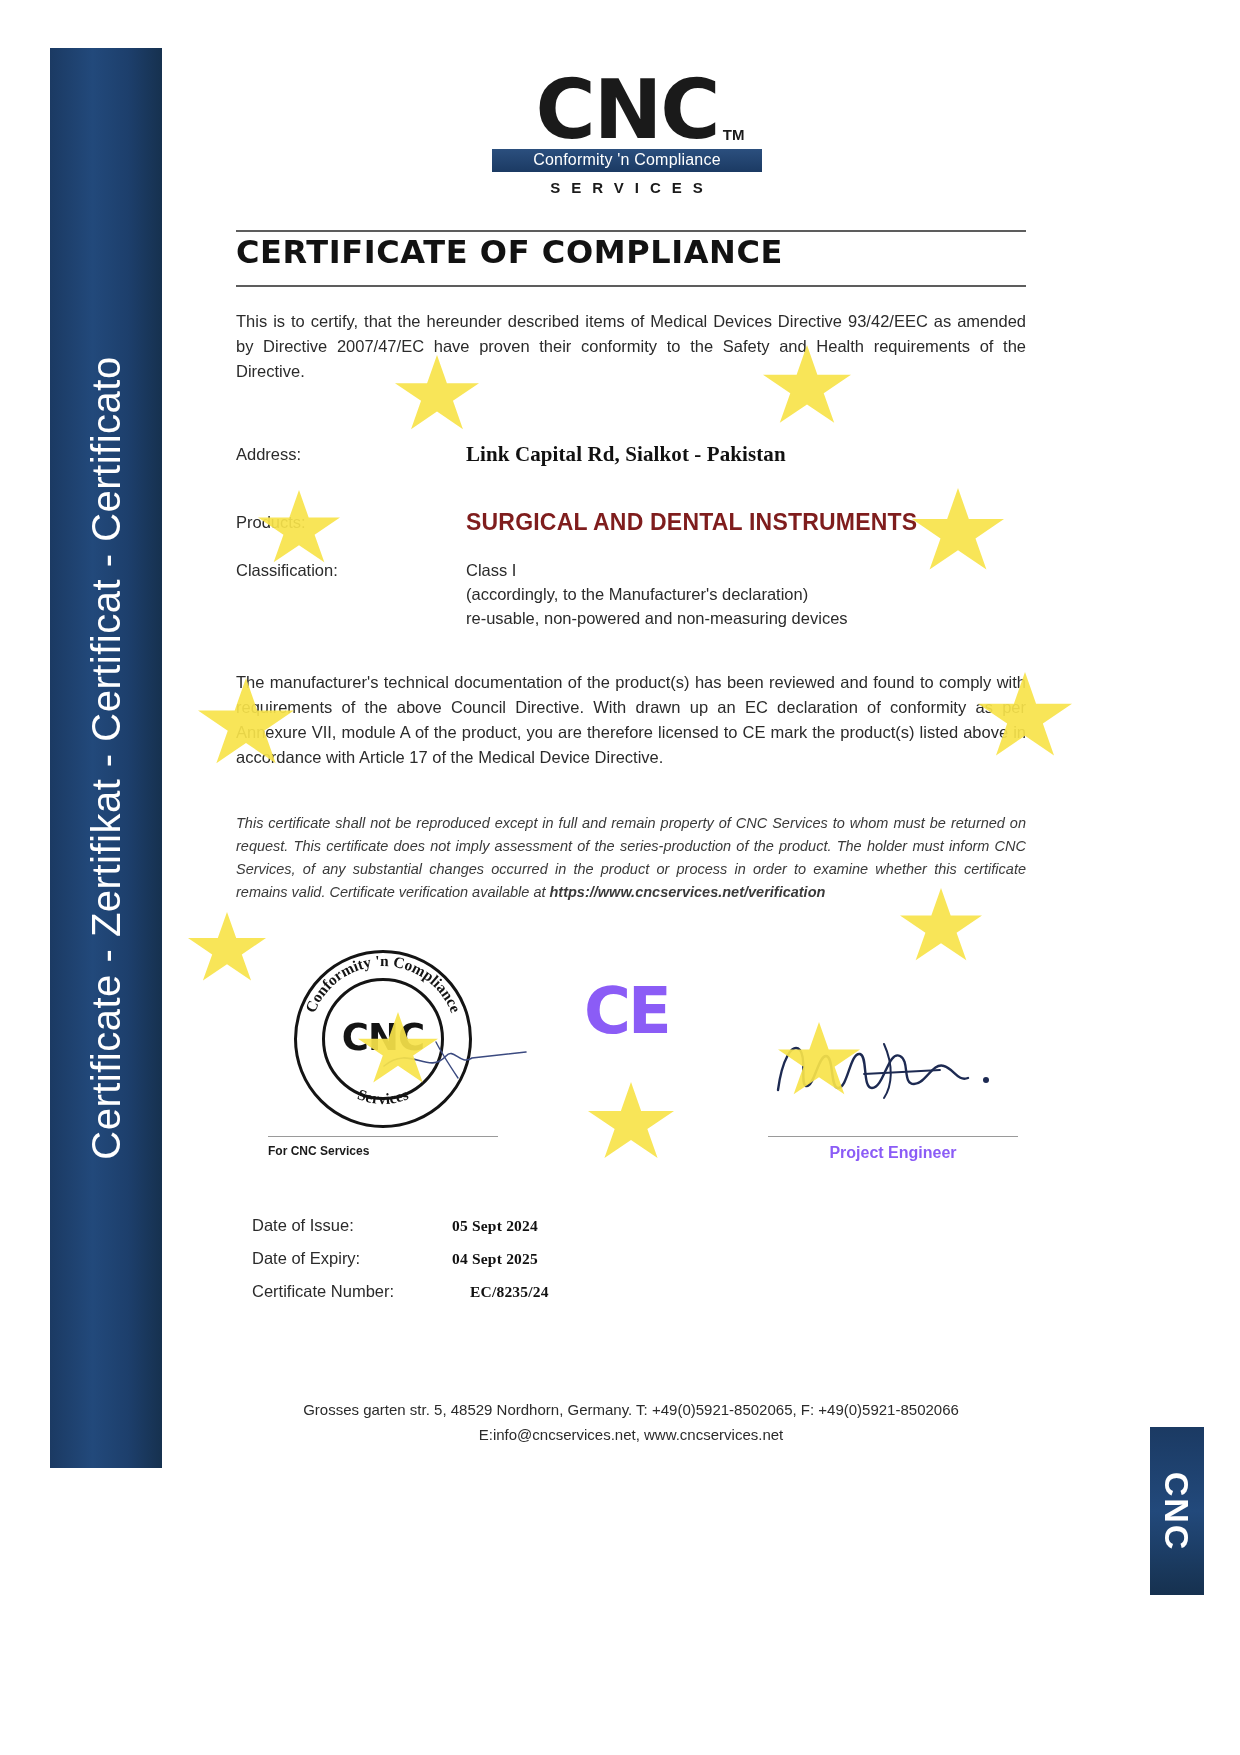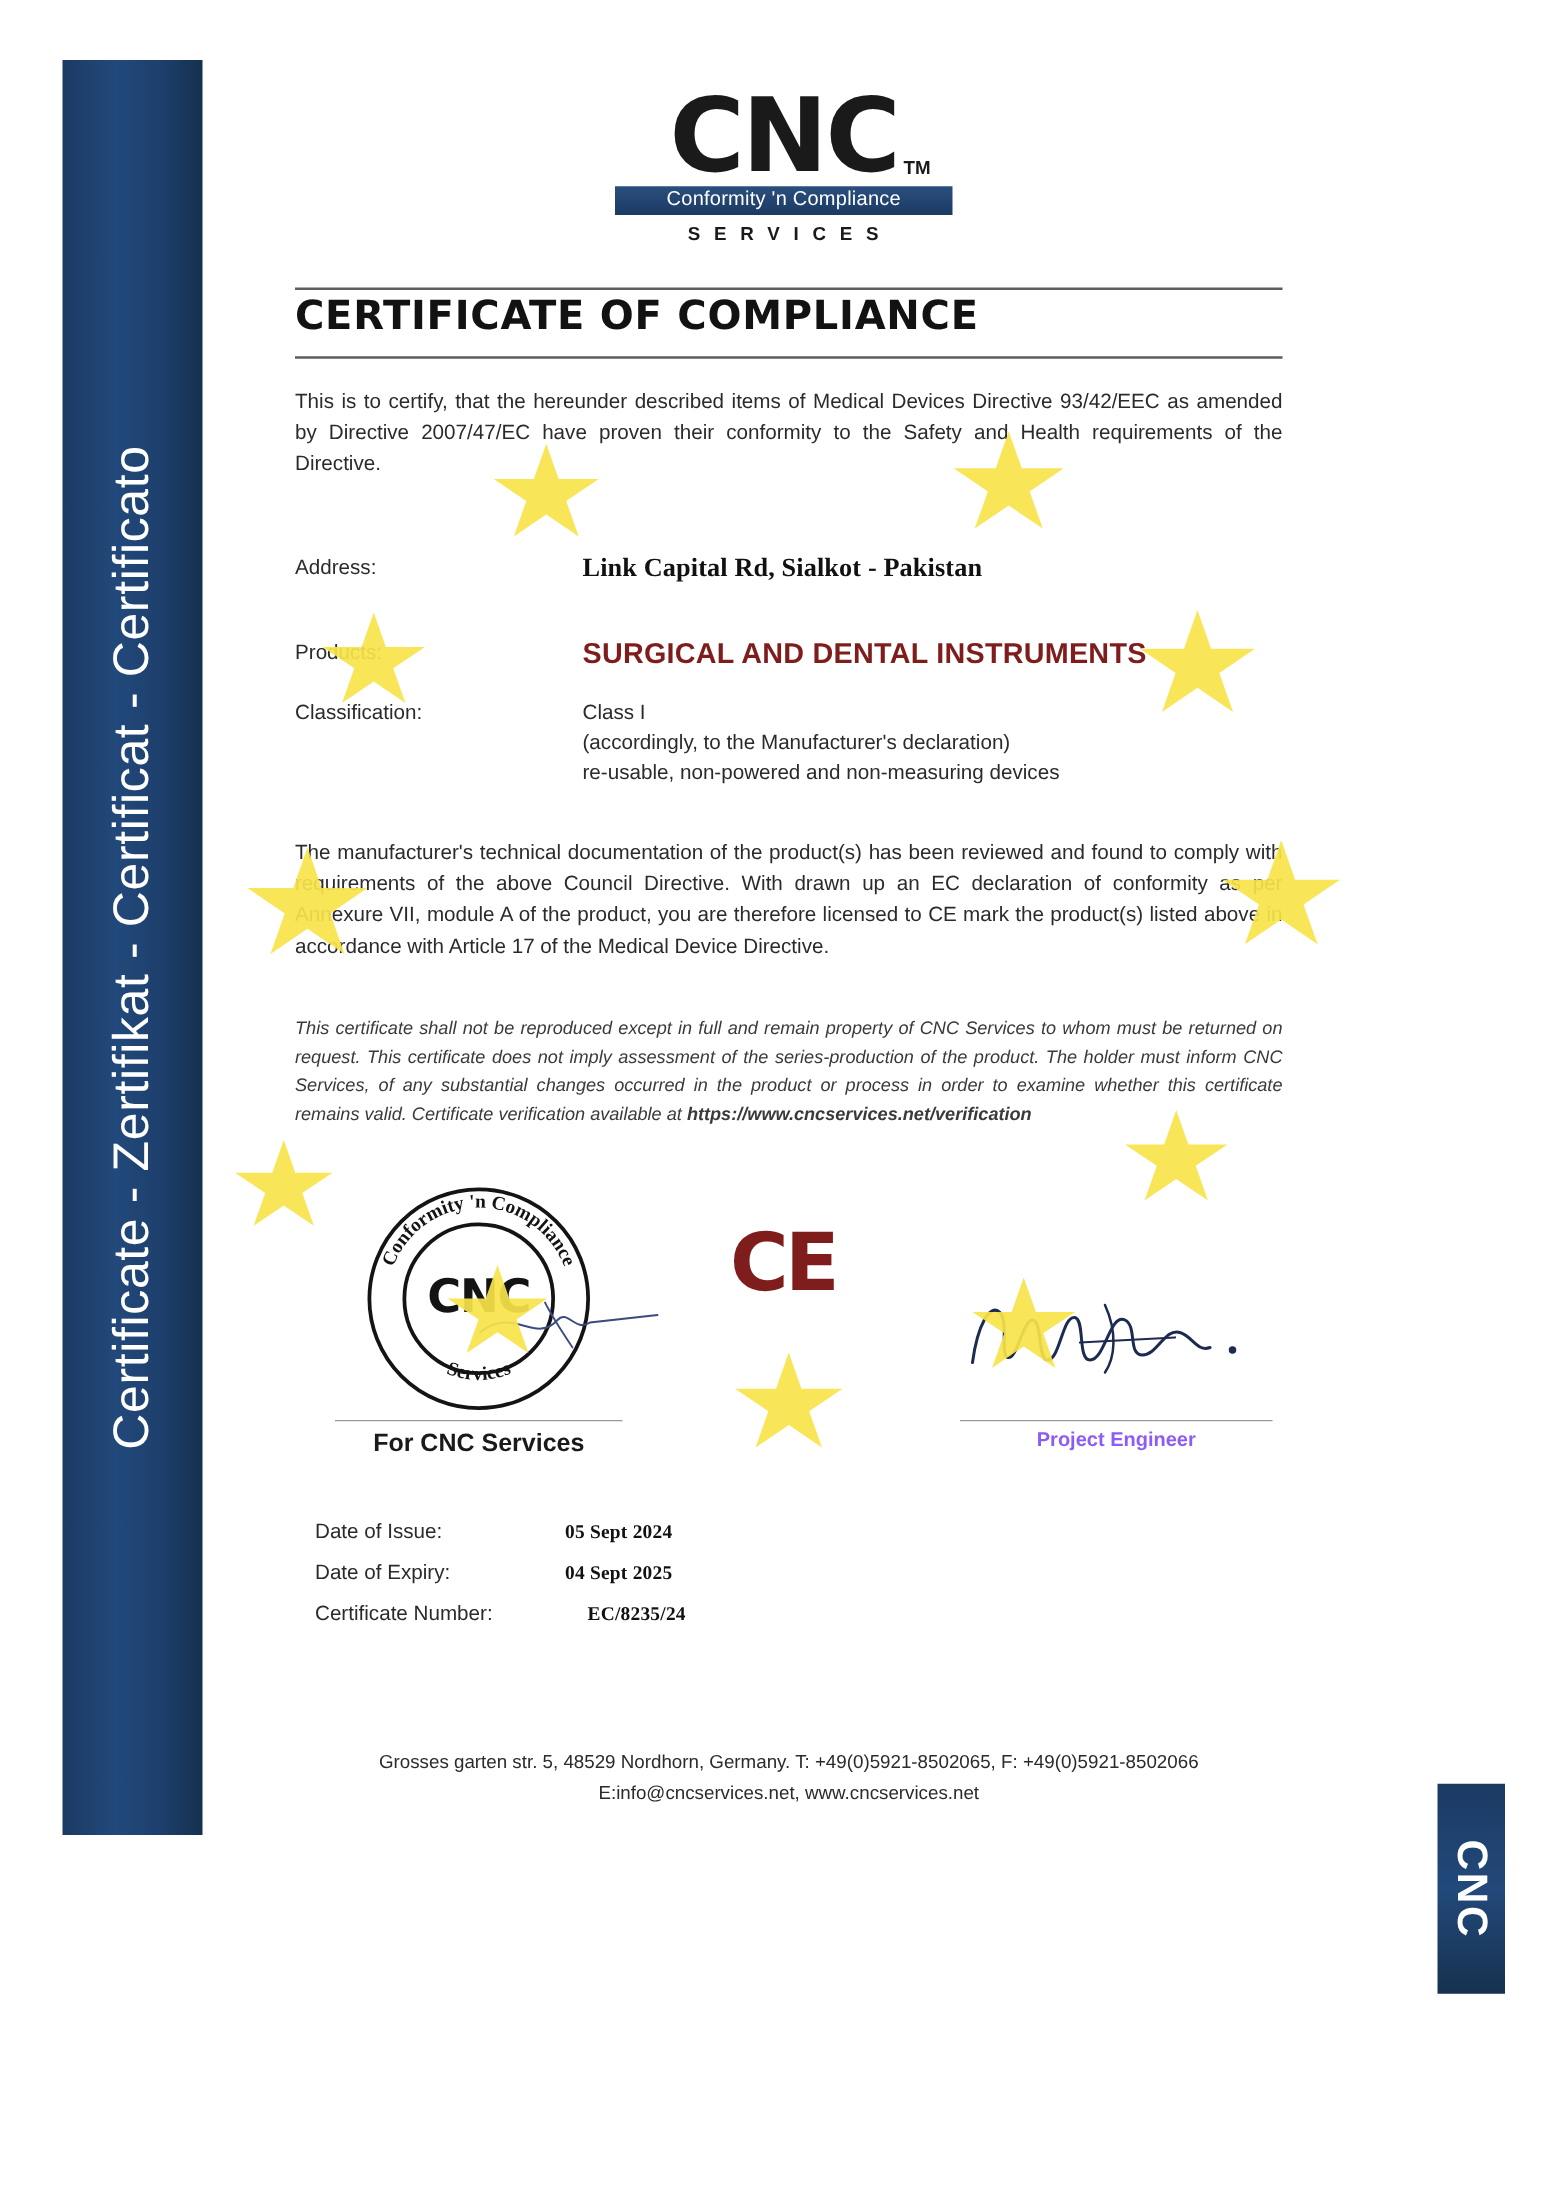--- a/index.html
+++ b/index.html
@@ -265,21 +265,21 @@
     pointer-events: none;
   }
 
   .ce-mark {
     position: absolute;
     left: 348px;
     top: 24px;
     font-size: 64px;
     font-weight: 700;
     letter-spacing: -3px;
-    color: #7f1d1d;
+    color: #8b5cf6;
     font-family: "DejaVu Sans", sans-serif;
   }
 
   .signature {
     position: absolute;
     right: 24px;
     top: 82px;
     width: 230px;
     height: 70px;
   }
@@ -296,22 +296,22 @@
     right: 8px;
     top: 186px;
     width: 250px;
     border-top: 1px solid #9a9a9a;
   }
   .sig-cap-left {
     position: absolute;
     left: 32px;
     top: 194px;
     width: 230px;
-    text-align: center;
-    font-size: 20px;
+    text-align: left;
+    font-size: 12px;
     font-weight: 700;
     color: #1a1a1a;
     font-family: "Liberation Sans", sans-serif;
   }
   .sig-cap-right {
     position: absolute;
     right: 8px;
     top: 194px;
     width: 250px;
     text-align: center;

